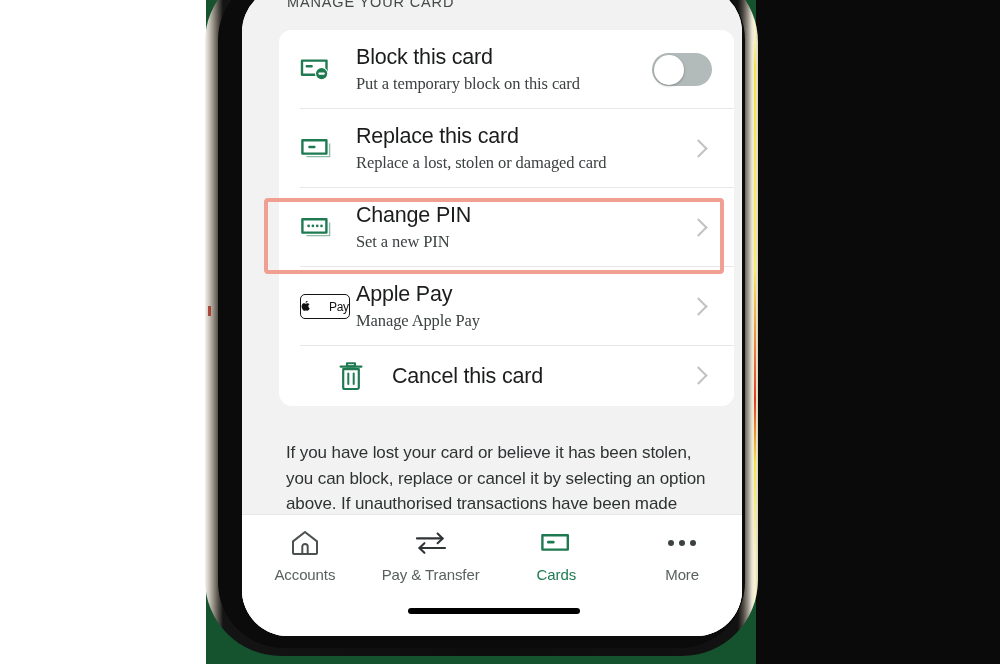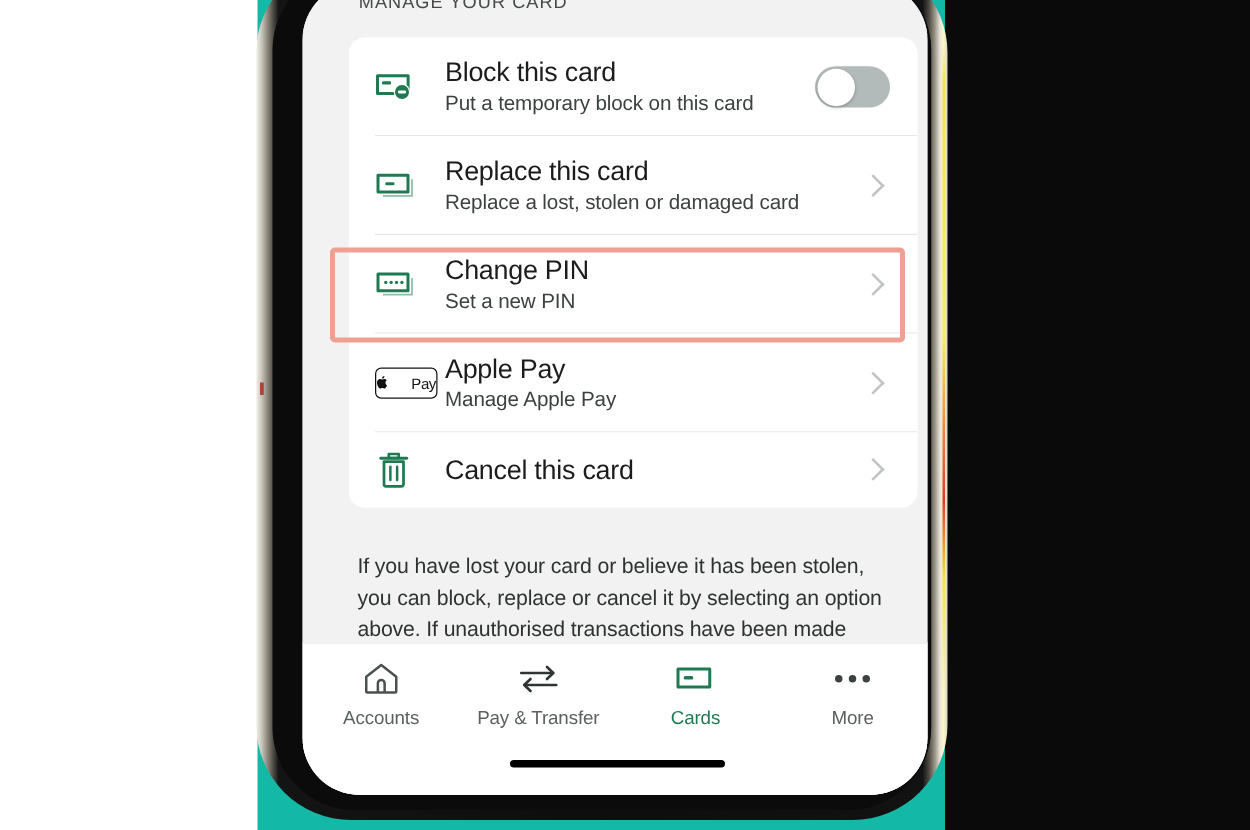--- a/index.html
+++ b/index.html
@@ -9,21 +9,21 @@
     height: 664px;
     overflow: hidden;
     background: #ffffff;
     font-family: "Liberation Sans", sans-serif;
   }
 
   #stage {
     position: relative;
     width: 1000px;
     height: 664px;
-    background: #14b8a6;
+    background: #14532d;
   }
   .bg-white-strip-left {
     position: absolute;
     left: 0; top: 0;
     width: 206px; height: 664px;
     background: #ffffff;
   }
   .bg-black-right {
     position: absolute;
     left: 756px; top: 0;
@@ -133,21 +133,21 @@
 
   .row {
     position: relative;
     display: flex;
     align-items: center;
     height: 79px;
     padding-left: 21px;
     padding-right: 14px;
     background: #ffffff;
   }
-  .row.single { height: 60px; }
+  .row.single { height: 60px; margin-left: 36px; }
 
   .row-divider {
     position: absolute;
     left: 21px;
     right: 0;
     bottom: 0;
     height: 1px;
     background: #e7e8e7;
   }
 
@@ -171,20 +171,21 @@
     font-size: 21.5px;
     color: #1b1c1c;
     line-height: 1.12;
     letter-spacing: -0.2px;
   }
   .row-sub {
     font-size: 16.5px;
     color: #3c4142;
     margin-top: 4px;
     letter-spacing: -0.1px;
+    font-family: Liberation Serif, serif;
   }
 
   
   .chevron {
     width: 26px;
     min-width: 26px;
     height: 26px;
     margin-right: 8px;
     position: relative;
   }

